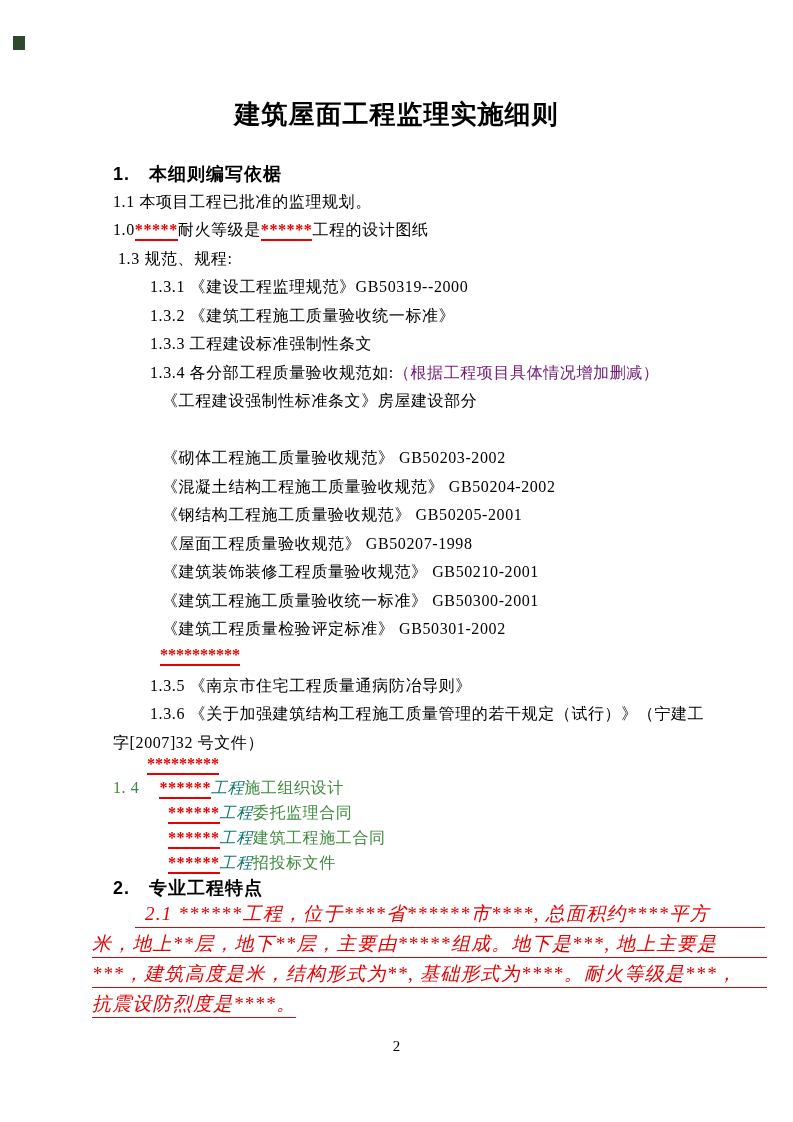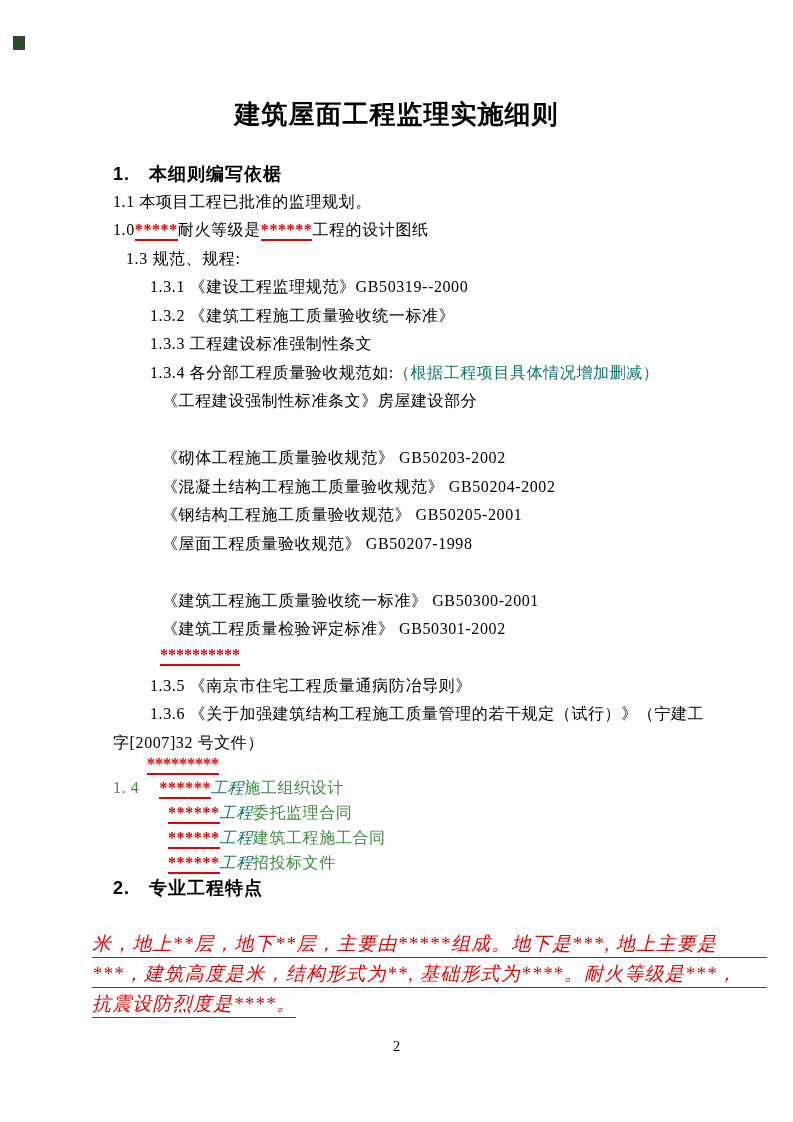--- a/index.html
+++ b/index.html
@@ -15,21 +15,21 @@
   .title{
     left:0;top:97px;width:793px;text-align:center;
     font-family:"Liberation Sans","DejaVu Sans",sans-serif;
     font-weight:bold;font-size:26px;letter-spacing:1px;
   }
   .heading{
     font-family:"Liberation Sans","DejaVu Sans",sans-serif;
     font-weight:bold;font-size:18px;letter-spacing:1px;
   }
   .body-line{font-size:16px;letter-spacing:0.6px;}
-  .red{color:#0f766e;}
+  .red{color:#701a75;}
   .green{color:#3e8a3e;}
   .stars{
     color:#e60000;font-weight:bold;
     display:inline-block;border-bottom:2px solid #e60000;
     padding-bottom:1px;line-height:1;
   }
   .stars-line{font-size:16px;}
   .gc-red{color:#0f766e;font-style:italic;}
   .para-line{
     font-size:19px;font-style:italic;color:#e60000;
@@ -51,33 +51,34 @@
   <div class="corner-mark"></div>
 
   <div class="abs title">建筑屋面工程监理实施细则</div>
 
   <div class="abs heading" style="left:113px;top:162px;">1.　本细则编写依椐</div>
 
   <div class="abs body-line" style="left:113px;top:192px;">1.1 本项目工程已批准的监理规划。</div>
 
   <div class="abs body-line" style="left:113px;top:220px;"><span>1.0</span><span class="stars">*****</span><span>耐火等级是</span><span class="stars">******</span><span>工程的设计图纸</span></div>
 
-  <div class="abs body-line" style="left:126px;top:249px;">1.3 规范、规程:</div>
+  <div class="abs body-line" style="left:118px;top:249px;">1.3 规范、规程:</div>
 
   <div class="abs body-line" style="left:150px;top:277px;">1.3.1 《建设工程监理规范》GB50319--2000</div>
   <div class="abs body-line" style="left:150px;top:306px;">1.3.2 《建筑工程施工质量验收统一标准》</div>
   <div class="abs body-line" style="left:150px;top:334px;">1.3.3 工程建设标准强制性条文</div>
 
   <div class="abs body-line" style="left:150px;top:363px;"><span>1.3.4 各分部工程质量验收规范如:</span><span class="red">（根据工程项目具体情况增加删减）</span></div>
 
   <div class="abs body-line" style="left:162px;top:391px;">《工程建设强制性标准条文》房屋建设部分</div>
   <div class="abs body-line" style="left:162px;top:448px;">《砌体工程施工质量验收规范》 GB50203-2002</div>
   <div class="abs body-line" style="left:162px;top:477px;">《混凝土结构工程施工质量验收规范》 GB50204-2002</div>
   <div class="abs body-line" style="left:162px;top:505px;">《钢结构工程施工质量验收规范》 GB50205-2001</div>
   <div class="abs body-line" style="left:162px;top:534px;">《屋面工程质量验收规范》 GB50207-1998</div>
+  <div class="abs body-line" style="left:162px;top:562px;">《建筑装饰装修工程质量验收规范》 GB50210-2001</div>
   <div class="abs body-line" style="left:162px;top:591px;">《建筑工程施工质量验收统一标准》 GB50300-2001</div>
   <div class="abs body-line" style="left:162px;top:619px;">《建筑工程质量检验评定标准》 GB50301-2002</div>
 
   <div class="abs stars-line" style="left:160px;top:646px;"><span class="stars">**********</span></div>
 
   <div class="abs body-line" style="left:150px;top:676px;">1.3.5 《南京市住宅工程质量通病防冶导则》</div>
   <div class="abs body-line" style="left:150px;top:704px;">1.3.6 《关于加强建筑结构工程施工质量管理的若干规定（试行）》（宁建工</div>
   <div class="abs body-line" style="left:113px;top:733px;">字[2007]32 号文件）</div>
 
   <div class="abs stars-line" style="left:147px;top:755px;"><span class="stars">*********</span></div>
@@ -85,19 +86,20 @@
   <div class="abs body-line" style="left:113px;top:778px;"><span class="green" style="margin-right:20px;">1. 4</span><span class="stars">******</span><span class="gc-red">工程</span><span class="green">施工组织设计</span></div>
 
   <div class="abs body-line" style="left:168px;top:803px;"><span class="stars">******</span><span class="gc-red">工程</span><span class="green">委托监理合同</span></div>
 
   <div class="abs body-line" style="left:168px;top:828px;"><span class="stars">******</span><span class="gc-red">工程</span><span class="green">建筑工程施工合同</span></div>
 
   <div class="abs body-line" style="left:168px;top:853px;"><span class="stars">******</span><span class="gc-red">工程</span><span class="green">招投标文件</span></div>
 
   <div class="abs heading" style="left:113px;top:876px;">2.　专业工程特点</div>
 
+  <div class="abs para-line" style="left:135px;top:901px;width:630px;text-indent:10px;">2.1 ******工程，位于****省******市****, 总面积约****平方</div>
   <div class="abs para-line" style="left:92px;top:931px;width:675px;">米，地上**层，地下**层，主要由*****组成。地下是***, 地上主要是</div>
   <div class="abs para-line" style="left:92px;top:961px;width:675px;">***，建筑高度是米，结构形式为**, 基础形式为****。耐火等级是***，</div>
   <div class="abs" style="left:92px;top:991px;"><span class="para-line para-last" style="position:static;">抗震设防烈度是****。</span></div>
 
   <div class="abs page-num">2</div>
 
 </div>
 
 </body></html>

